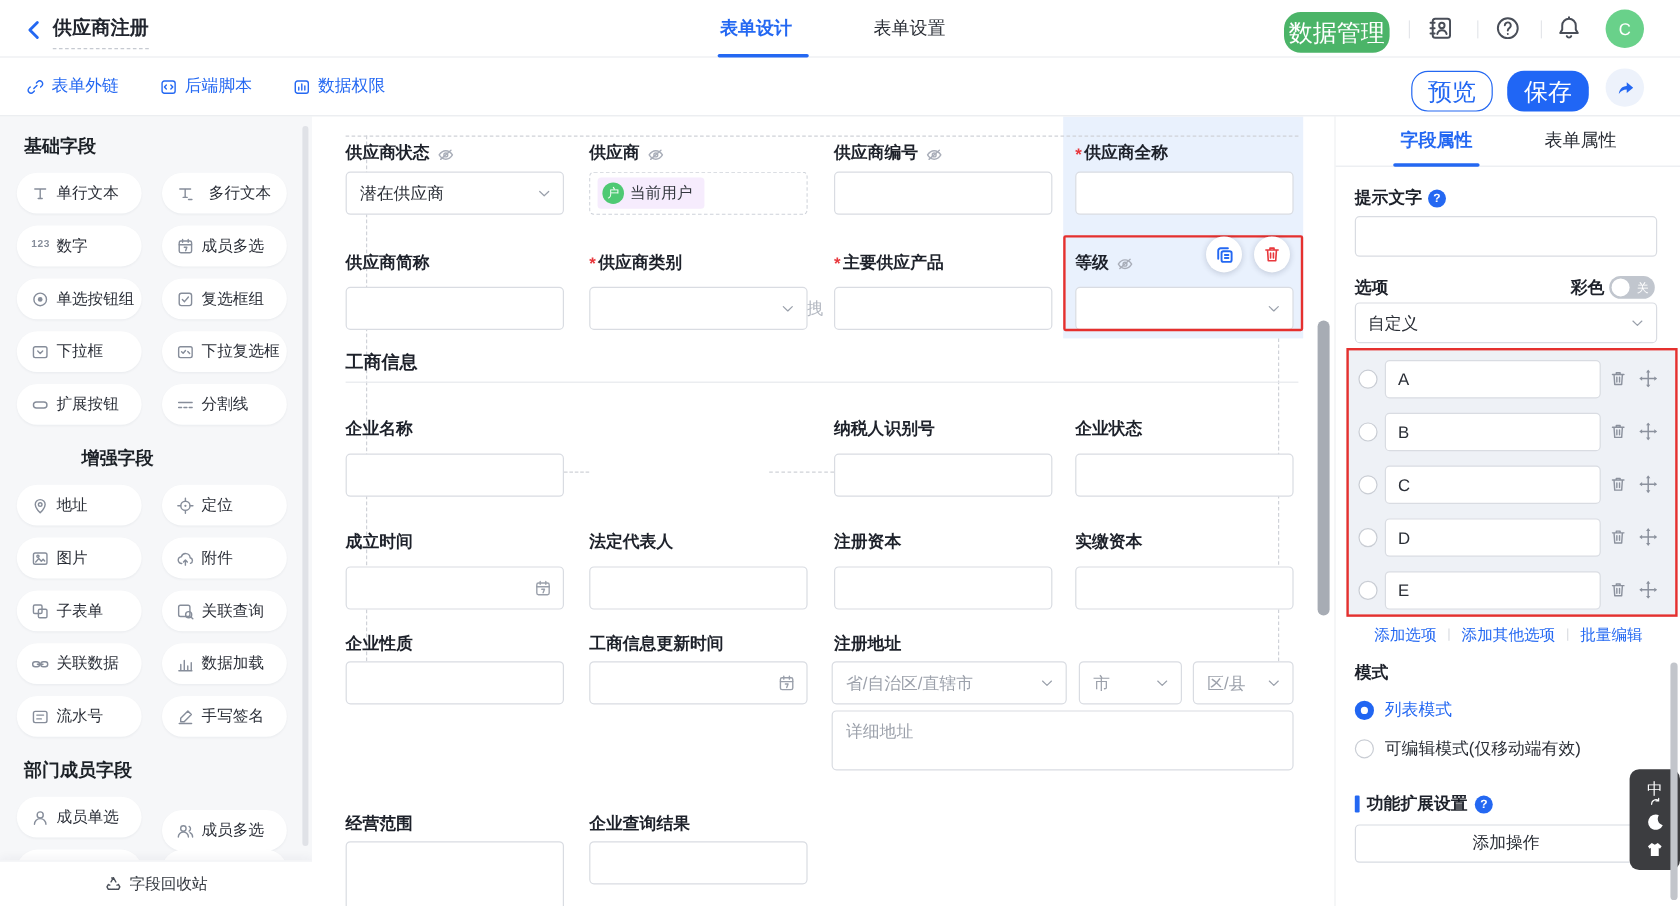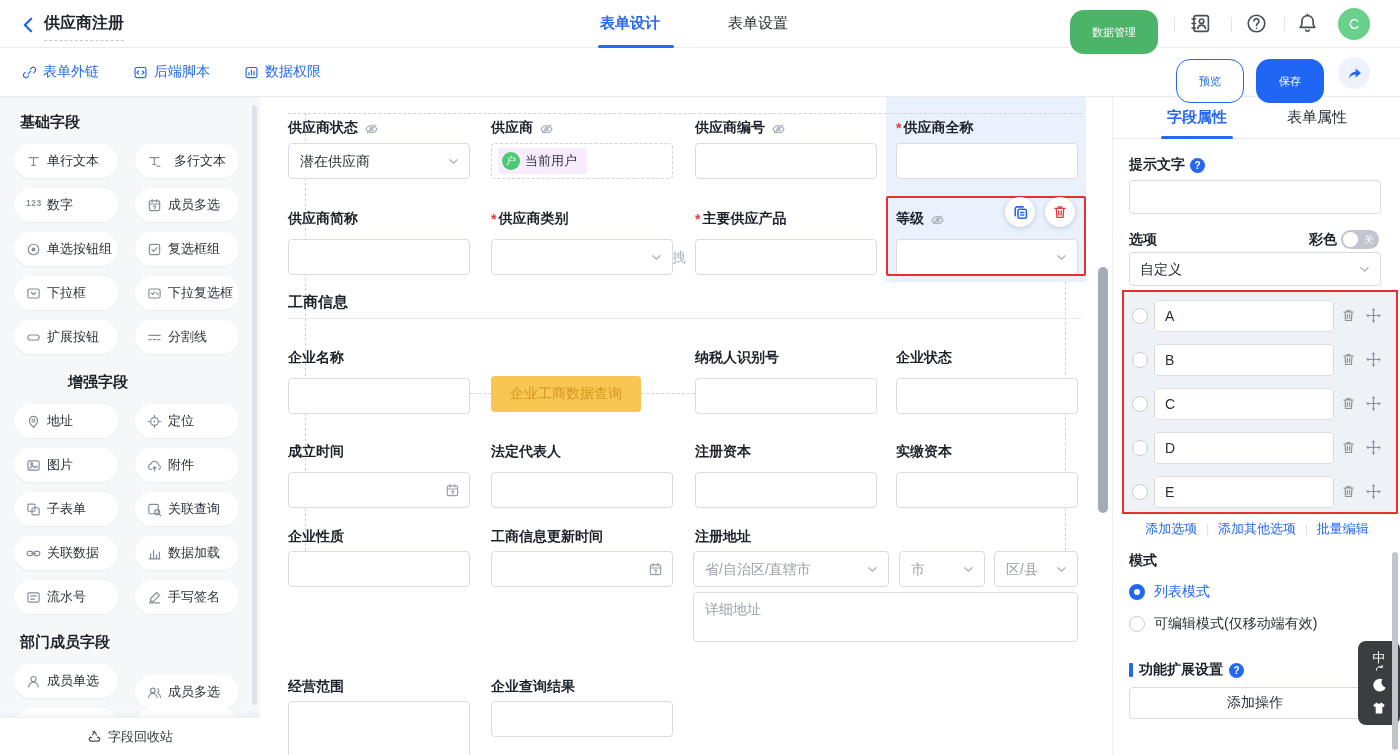--- a/index.html
+++ b/index.html
@@ -8,21 +8,21 @@
   .app { position:relative; width:1400px; height:755px; overflow:hidden; background:#fff; }
 
   
   .topbar { position:absolute; left:0; top:0; width:1400px; height:48px; background:#fff; border-bottom:1px solid #ebedf0; z-index:30; }
   .back { position:absolute; left:18px; top:15px; width:20px; height:20px; color:#2468f2; cursor:pointer; }
   .page-title { position:absolute; left:44px; top:13px; font-size:16px; font-weight:700; color:#21252e; padding-bottom:6px; border-bottom:1px dashed #c6cad1; }
   .top-tab { position:absolute; top:14px; font-size:15px; color:#2a2e36; cursor:pointer; }
   .top-tab.t1 { left:600px; color:#2468f2; font-weight:600; }
   .top-tab.t2 { left:728px; }
   .tab-underline { position:absolute; left:598px; top:45px; width:76px; height:3px; background:#2468f2; border-radius:2px; }
-  .pill { border:none; border-radius:14px; height:44px; font-size:11px; cursor:pointer; font-family:inherit; }
+  .pill { border:none; border-radius:14px; height:34px; font-size:20px; cursor:pointer; font-family:inherit; }
   .pill.green { position:absolute; left:1070px; top:10px; width:88px; background:#4bb468; color:#fff; }
   .hdiv { position:absolute; top:17px; width:1px; height:15px; background:#e4e6ea; }
   .hdiv.d1{left:1174px;} .hdiv.d2{left:1231px;} .hdiv.d3{left:1284px;}
   .hicon { position:absolute; top:13px; width:22px; height:22px; color:#494e58; cursor:pointer; }
   .hicon.i-book{left:1190px;} .hicon.i-help{left:1246px;} .hicon.i-bell{left:1297px;}
   .avatar { position:absolute; left:1338px; top:8px; width:32px; height:32px; border-radius:50%; background:#69d18a; color:#fff; font-size:14px; display:flex; align-items:center; justify-content:center; cursor:pointer; }
 
   
   .toolbar { position:absolute; left:0; top:48px; width:1400px; height:49px; background:#fff; border-bottom:1px solid #e8eaee; z-index:29; }
   .tb-links { position:absolute; left:22px; top:0; height:48px; display:flex; align-items:center; gap:34px; }
@@ -668,21 +668,20 @@
         </div>
         <div class="cv-field" style="left: 231px; top: 583px;">
           <div class="cv-label">
             <span>企业查询结果</span>
           </div>
           <div class="ctl" style="top:22px"></div>
         </div>
       </div>
     <div class="cv-section">工商信息</div>
     <div class="cv-divider"></div>
-    <button class="yellow-btn">企业工商数据查询</button>
     <div class="dash dl"></div>
     <div class="dash dr"></div>
     <div class="sel-box"></div>
     <div class="circle-btn copy">
         <span>
           <svg width="17" height="17" viewBox="0 0 16 16" fill="none" stroke="currentColor" stroke-width="1.5" stroke-linecap="round" stroke-linejoin="round">
             <rect x="5.6" y="5" width="7.9" height="8.4" rx="1.5"></rect>
             <path d="M3 11V4.6a1.9 1.9 0 011.9-1.9h5.7M8.2 8h2.8M8.2 10.4h2.8"></path>
           </svg>
         </span>

